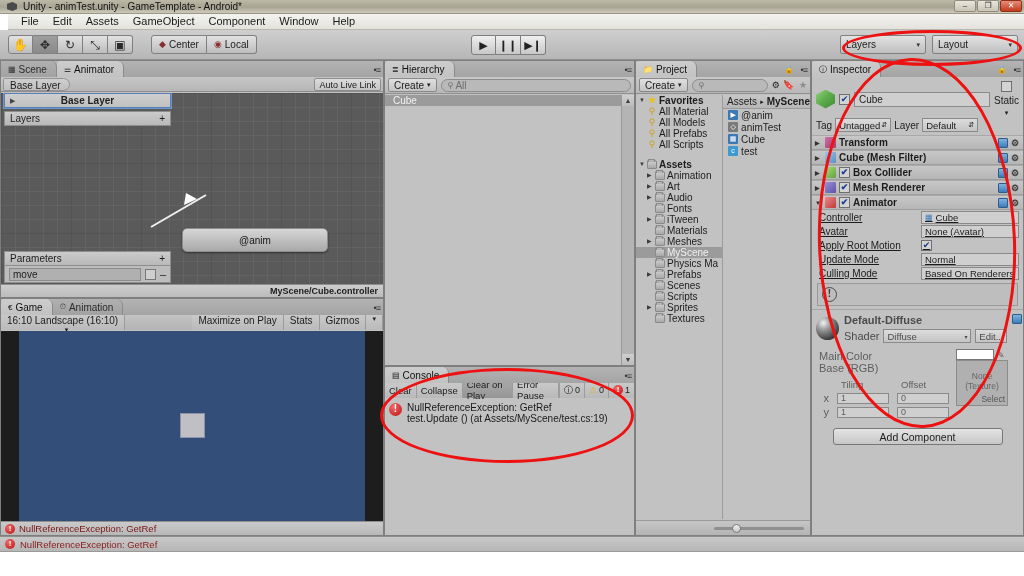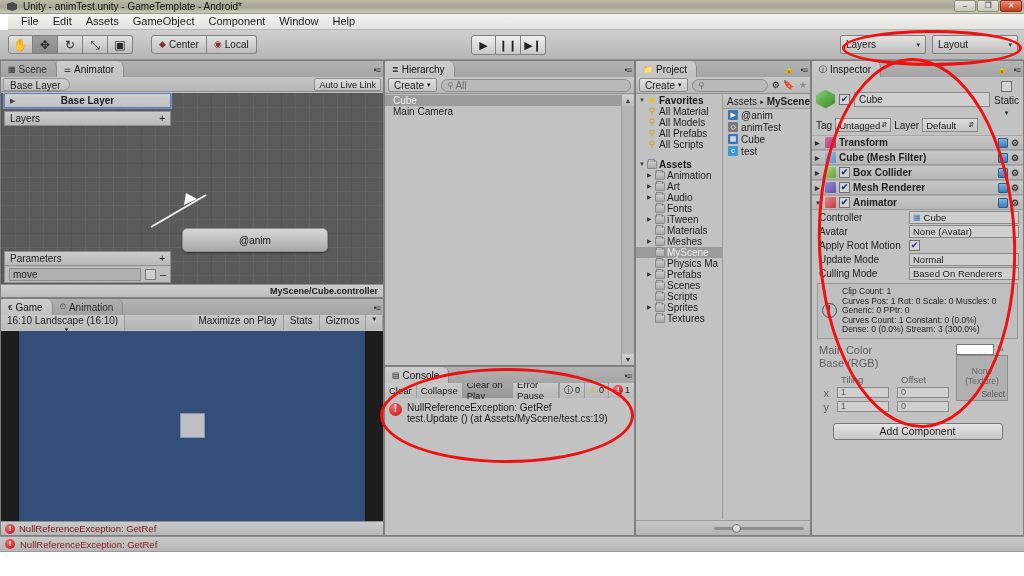--- a/index.html
+++ b/index.html
@@ -269,21 +269,21 @@
   .minidrop { height:14px; border:1px solid #8a8a8a; background:linear-gradient(180deg,#dcdcdc,#c4c4c4);
     display:flex; align-items:center; justify-content:space-between; padding:0 3px; font-size:9.5px;}
   .comp-row { height:15px; display:flex; align-items:center; gap:3px; padding:0 2px 0 3px;
     background:linear-gradient(180deg,#c7c7c7,#b6b6b6); border-top:1px solid #a9a9a9;
     border-bottom:1px solid #9e9e9e; font-size:10px; font-weight:bold; }
   .comp-row .tri{ font-size:6px; color:#333; width:7px; }
   .comp-ico{ width:11px; height:11px; border-radius:1px; flex:0 0 auto;}
   .comp-right{ margin-left:auto; display:flex; align-items:center; gap:3px; padding-right:2px;}
   .book{ width:10px; height:10px; background:linear-gradient(180deg,#7fb3e0,#3d7cba); border:1px solid #2e5d8c; border-radius:1px;}
   .gear{ font-size:9px; color:#3a3a3a; }
-  .prop-row { display:flex; align-items:center; height:14px; padding:0 4px 0 7px; font-size:10px; gap:4px;}
+  .prop-row { display:flex; align-items:center; height:14px; padding:0 4px 0 7px; font-size:10px; gap:16px;text-decoration:underline;}
   .prop-label { width:86px; flex:0 0 auto; color:#1c1c1c; }
   .prop-field { flex:1; height:13px; background:#cfcfcf; border:1px solid #8a8a8a;
     font-size:9.5px; padding-left:3px; line-height:11px; display:flex; align-items:center; gap:3px;}
   .helpbox { margin:3px 5px; background:#bebebe; border:1px solid #9a9a9a; display:flex; gap:5px; padding:3px 4px; }
   .help-ico { width:15px; height:15px; border-radius:50%; border:1.5px solid #4a4a4a; color:#3a3a3a;
     font-size:10px; text-align:center; line-height:12px; font-weight:bold; flex:0 0 auto; align-self:center;}
   .help-lines { font-size:8.5px; line-height:9.5px; color:#1d1d1d; }
   .mat-head { display:flex; align-items:center; gap:5px; padding:4px; background:#c2c2c2;
      border-top:1px solid #a6a6a6;}
   .mat-sphere { width:23px; height:23px; border-radius:50%;
@@ -479,21 +479,20 @@
         <span>Create</span>
         <span style="font-size:7px;">▾</span>
       </div>
       <div class="searchbox">
         <span style="font-size:8px;margin-right:2px;">⚲</span>
         <span>All</span>
       </div>
     </div>
     <div class="h-list">
       <div class="h-item sel">Cube</div>
-      <div class="h-item">Main Camera</div>
     </div>
     <div class="vscroll">
       <div class="up">▲</div>
       <div class="dn">▼</div>
     </div>
   </div>
 
   <div class="panel" id="project-panel">
     <div class="ptabs">
       <div class="ptab sel">
@@ -816,29 +815,40 @@
       </div>
       <div class="prop-row">
         <span class="prop-label">Culling Mode</span>
         <span class="prop-field">
           <span>Based On Renderers</span>
         </span>
       </div>
 
       <div class="helpbox">
         <span class="help-ico">!</span>
-        <span class="help-lines">
-          <span>Clip Count: 1</span><br>
-          <span>Curves Pos: 1 Rot: 0 Scale: 0 Muscles: 0</span><br>
-          <span>Generic: 0 PPtr: 0</span><br>
-          <span>Curves Count: 1 Constant: 0 (0.0%)</span><br>
-          <span>Dense: 0 (0.0%) Stream: 3 (300.0%)</span>
-        </span>
-      </div>
-
+      </div>
+
+      <div class="mat-head">
+        <span class="mat-sphere"></span>
+        <span style="flex:1;">
+          <span class="mat-name">Default-Diffuse</span>
+          <div style="display:flex;align-items:center;gap:4px;margin-top:3px;">
+            <span style="color:#4b4b4b;">Shader</span>
+            <span class="minidrop" style="width:88px;color:#4b4b4b;">
+              <span>Diffuse</span>
+              <span style="font-size:6px;">▾</span>
+            </span>
+            <span class="minidrop" style="width:32px;justify-content:center;color:#4b4b4b;">Edit...</span>
+          </div>
+        </span>
+        <span class="comp-right" style="align-self:flex-start;">
+          <span class="book"></span>
+
+        </span>
+      </div>
 
       <div style="display:flex;padding:2px 5px 0 7px;gap:5px;">
         <div style="flex:1;">
           <div style="display:flex;align-items:center;justify-content:space-between;height:13px;color:#5e5e5e;">
             <span>Main Color</span>
           </div>
           <div style="height:13px;color:#5e5e5e;">
             <span>Base (RGB)</span>
           </div>
           <div style="display:flex;gap:8px;margin-top:4px;color:#5e5e5e;font-size:9.5px;">

